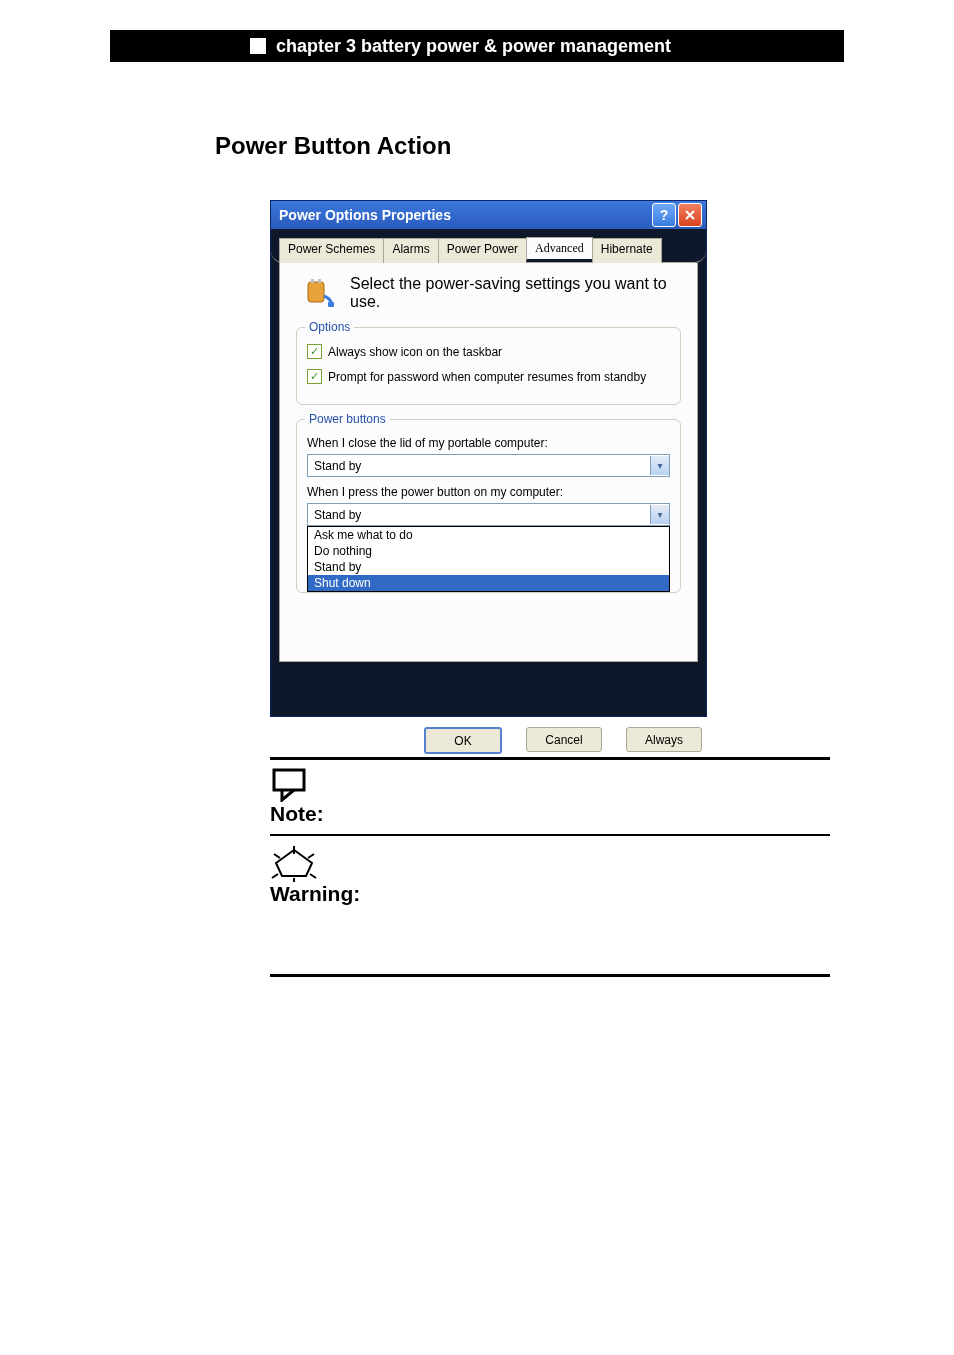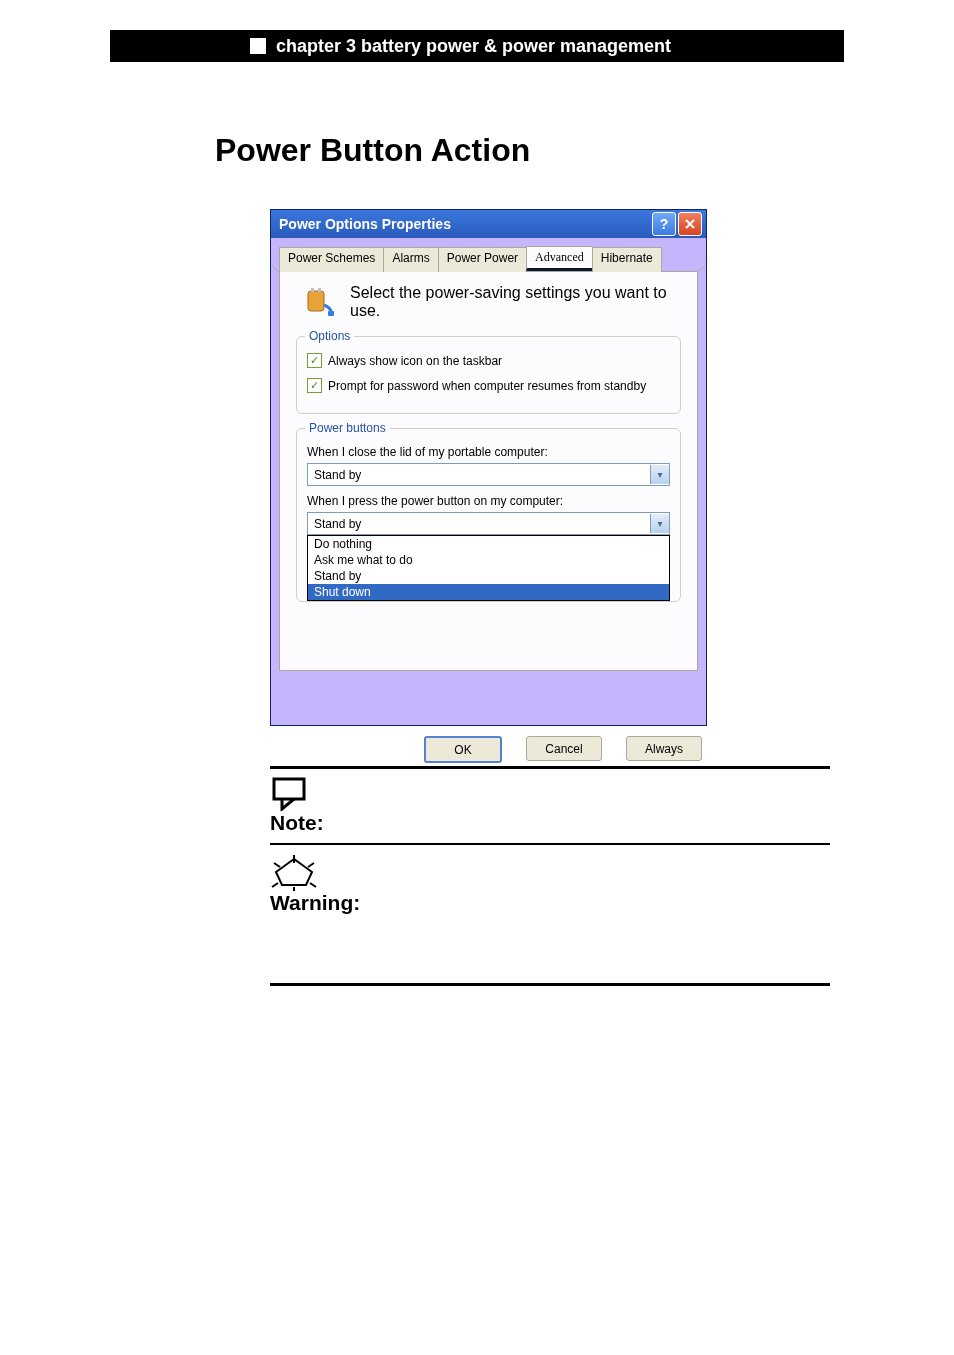--- a/index.html
+++ b/index.html
@@ -28,29 +28,29 @@
     width: 16px;
     height: 16px;
     background: #fff;
     margin-right: 10px;
   }
   .content {
     padding: 40px 110px 0 110px;
   }
   .section-title {
     font-family: Arial, sans-serif;
-    font-size: 32px;
+    font-size: 24px;
     font-weight: bold;
     margin: 30px 0 0 105px;
   }
   .dialog-wrap {
     margin: 40px 0 0 160px;
     width: 435px;
     border: 1px solid #0a246a;
-    background: #c4b5fd;
+    background: #0f172a;
     font-size: 12px;
   }
   .titlebar {
     background: linear-gradient(#3b77dd, #2a5bbc);
     height: 28px;
     display: flex;
     align-items: center;
     padding: 0 4px 0 8px;
     color: #fff;
     font-weight: bold;
@@ -313,22 +313,22 @@
               <span>Stand by</span>
               <div class="dd-arrow">▾</div>
             </div>
 
             <div class="pb-label">When I press the power button on my computer:</div>
             <div class="dropdown">
               <span>Stand by</span>
               <div class="dd-arrow">▾</div>
             </div>
             <div class="dropdown-list">
+              <div class="dd-opt">Ask me what to do</div>
               <div class="dd-opt">Do nothing</div>
-              <div class="dd-opt">Ask me what to do</div>
               <div class="dd-opt">Stand by</div>
               <div class="dd-opt selected">Shut down</div>
             </div>
           </div>
 
         </div>
 
         <div class="button-row">
           <div class="std-btn default">OK</div>
           <div class="std-btn">Cancel</div>

